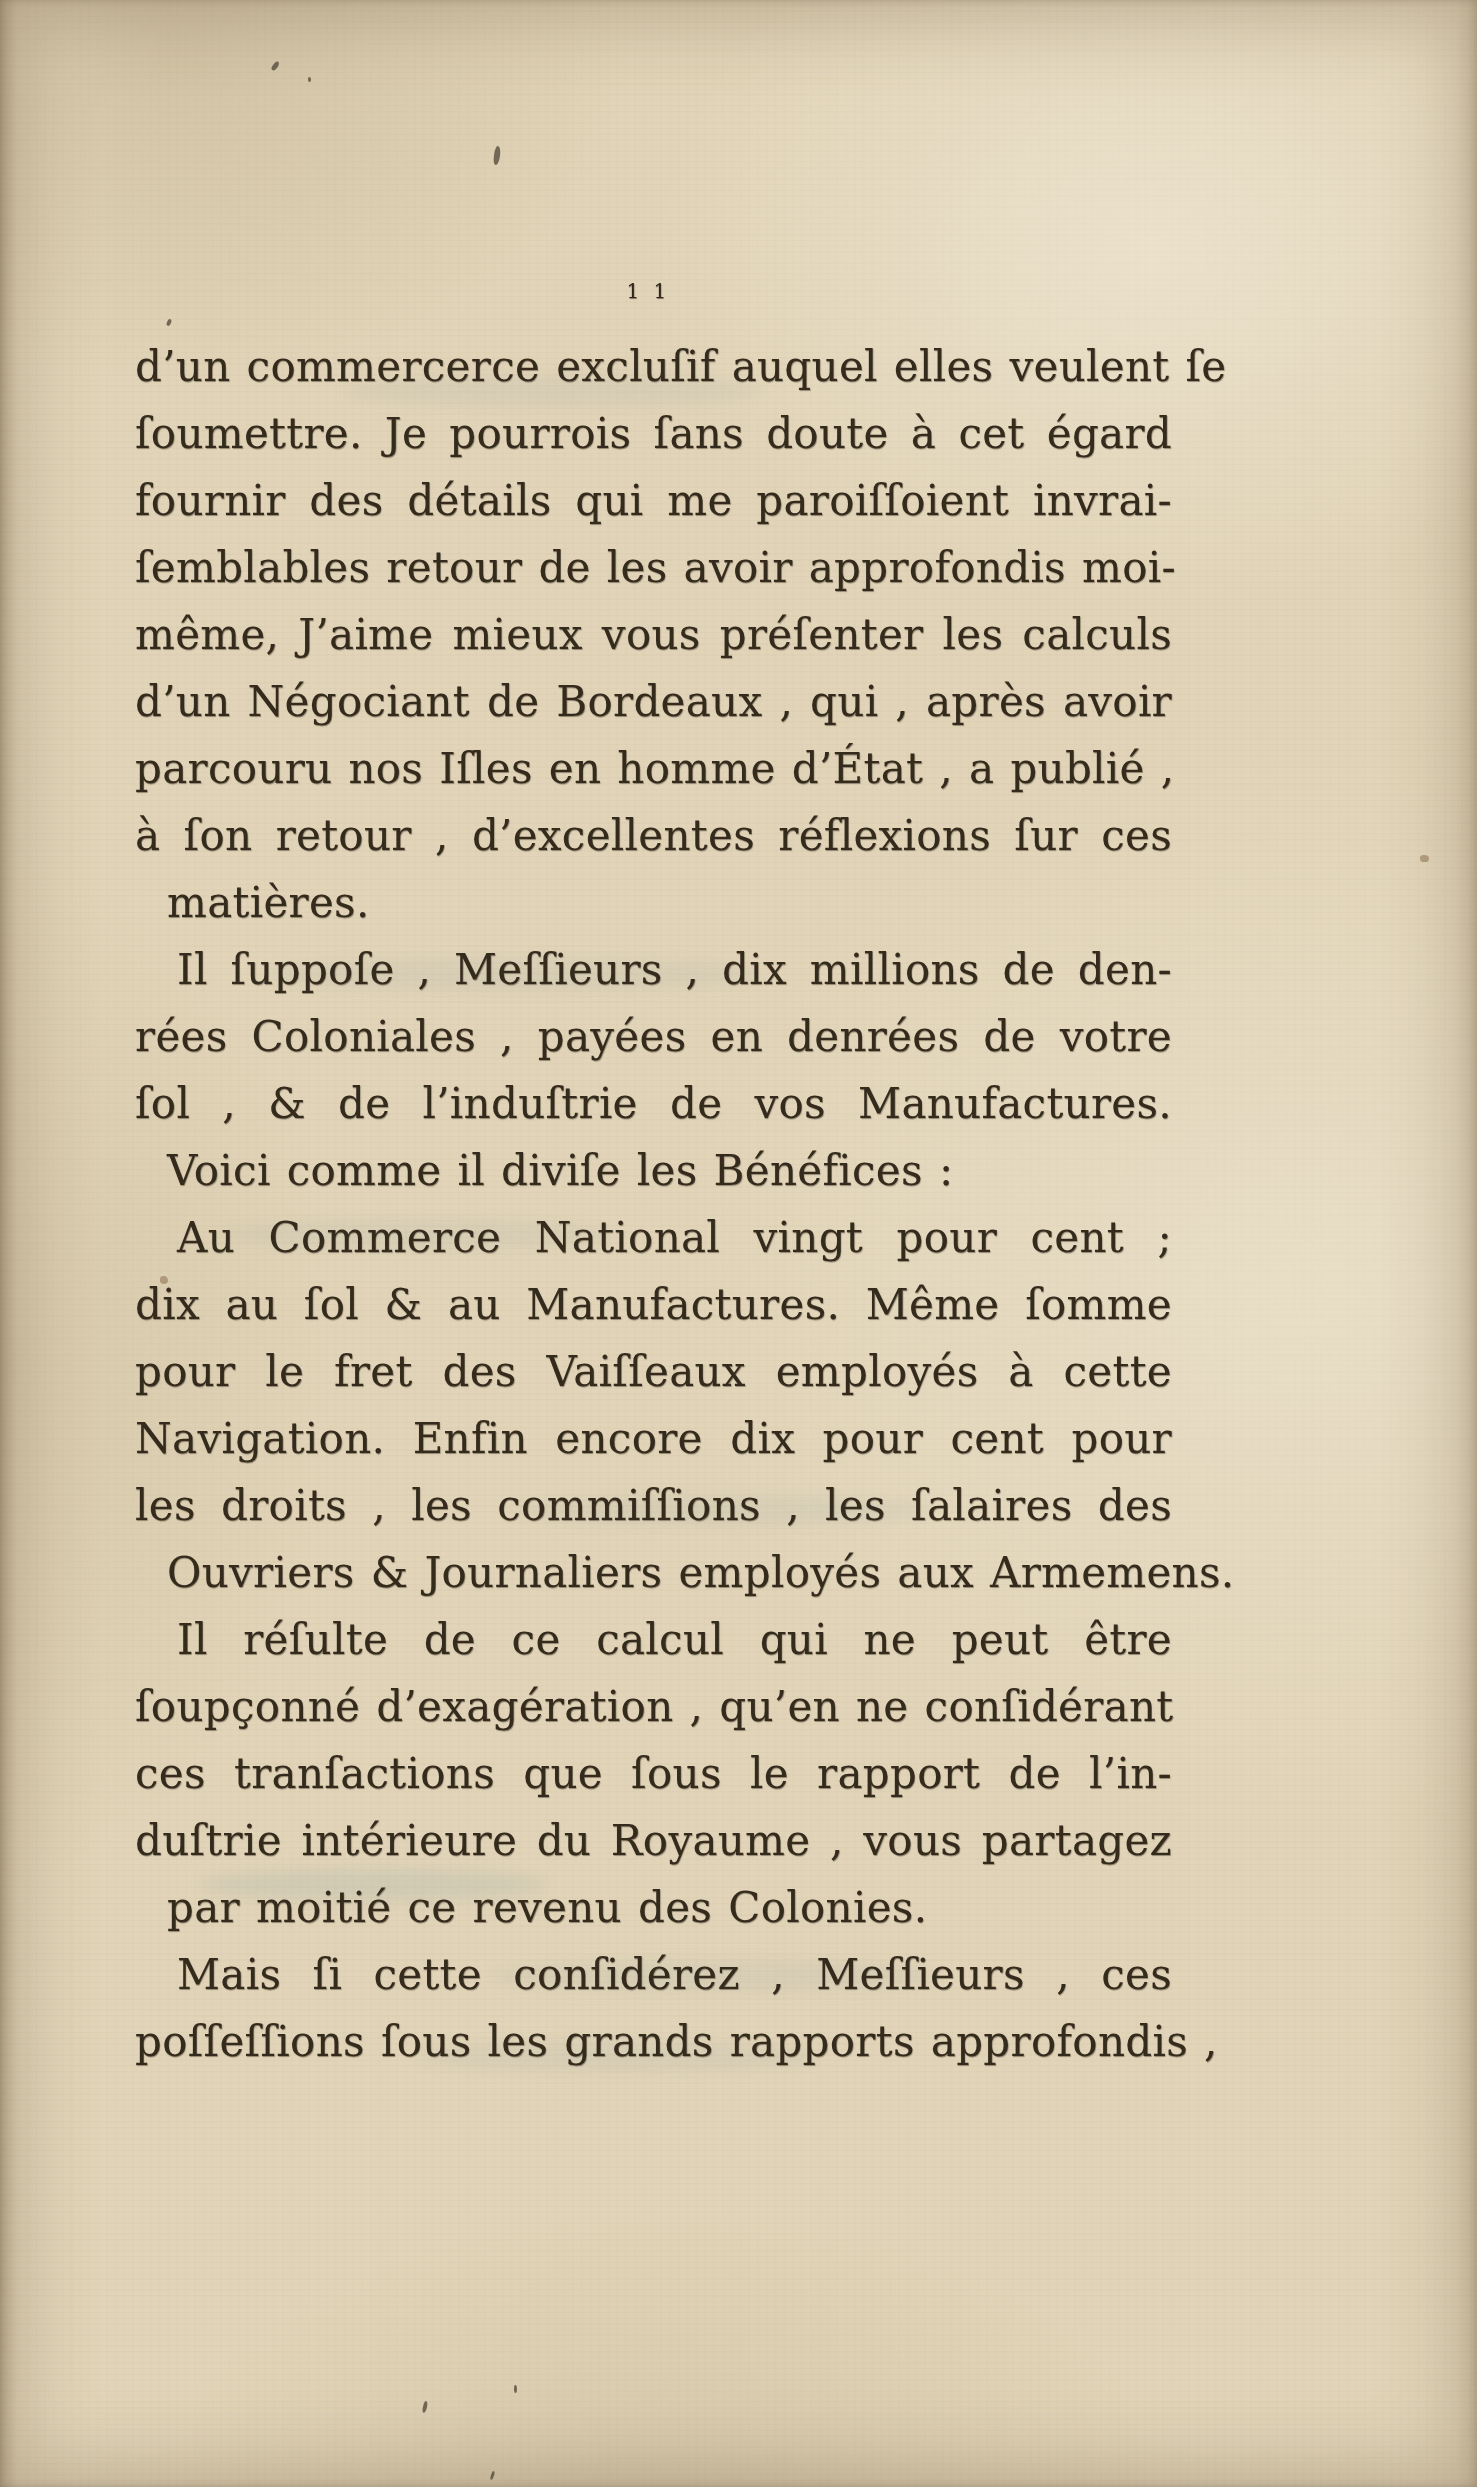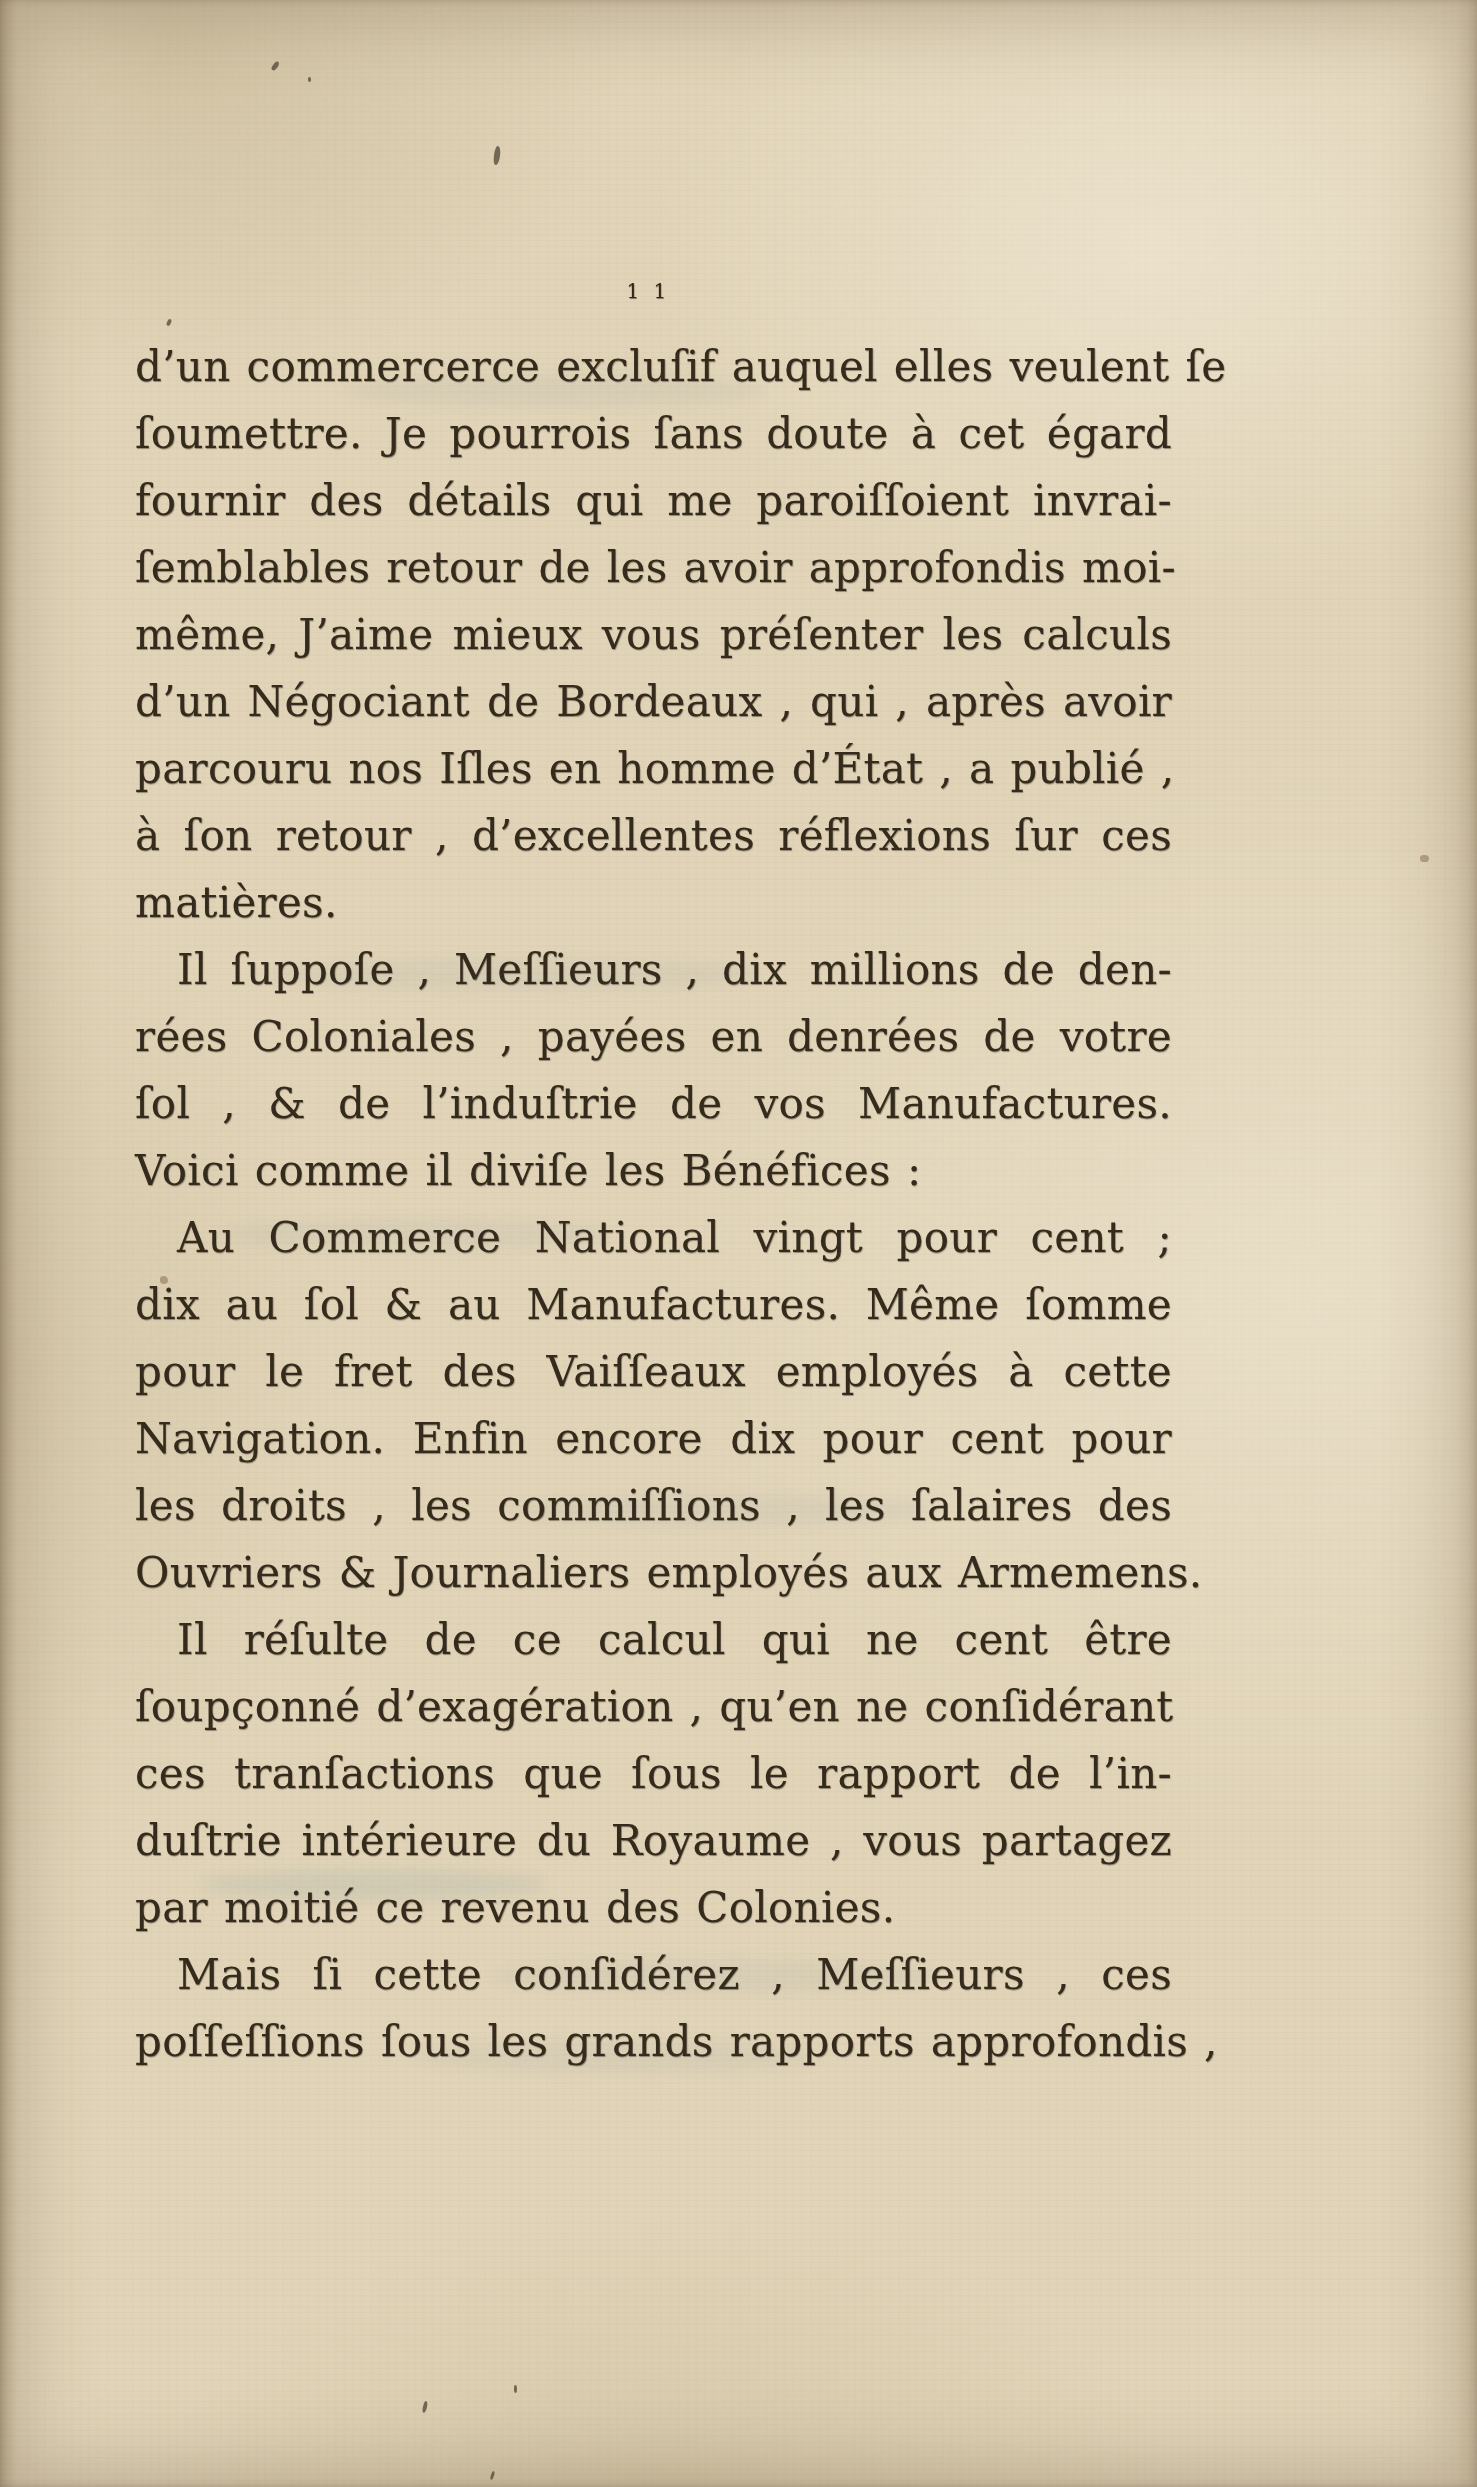--- a/index.html
+++ b/index.html
@@ -58,20 +58,21 @@
     text-align-last: justify;
     white-space: nowrap;
     overflow: visible;
     color: #342b1d;
     text-shadow: 0.6px 0.6px 0.9px rgba(52,43,29,0.45);
   }
 
   .line.last {
     text-align: left;
     text-align-last: left;
+    margin-left: 32px;
   }
 
   .line.indent { padding-left: 42px; }
 
   .smudge {
     position: absolute;
     border-radius: 50%;
     background: rgba(160,175,168,0.15);
     filter: blur(6.4px);
   }
@@ -125,21 +126,21 @@
     <div class="line">ſol , &amp; de l’induſtrie de vos Manufactures.</div>
     <div class="line last">Voici comme il diviſe les Bénéfices :</div>
 
     <div class="line indent">Au Commerce National vingt pour cent ;</div>
     <div class="line">dix au ſol &amp; au Manufactures. Même ſomme</div>
     <div class="line">pour le fret des Vaiſſeaux employés à cette</div>
     <div class="line">Navigation. Enfin encore dix pour cent pour</div>
     <div class="line">les droits , les commiſſions , les ſalaires des</div>
     <div class="line last">Ouvriers &amp; Journaliers employés aux Armemens.</div>
 
-    <div class="line indent">Il réſulte de ce calcul qui ne cent être</div>
+    <div class="line indent">Il réſulte de ce calcul qui ne peut être</div>
     <div class="line">ſoupçonné d’exagération , qu’en ne conſidérant</div>
     <div class="line">ces tranſactions que ſous le rapport de l’in-</div>
     <div class="line">duſtrie intérieure du Royaume , vous partagez</div>
     <div class="line last">par moitié ce revenu des Colonies.</div>
 
     <div class="line indent">Mais ſi cette conſidérez , Meſſieurs , ces</div>
     <div class="line">poſſeſſions ſous les grands rapports approfondis ,</div>
   </div>
 
 </div>

